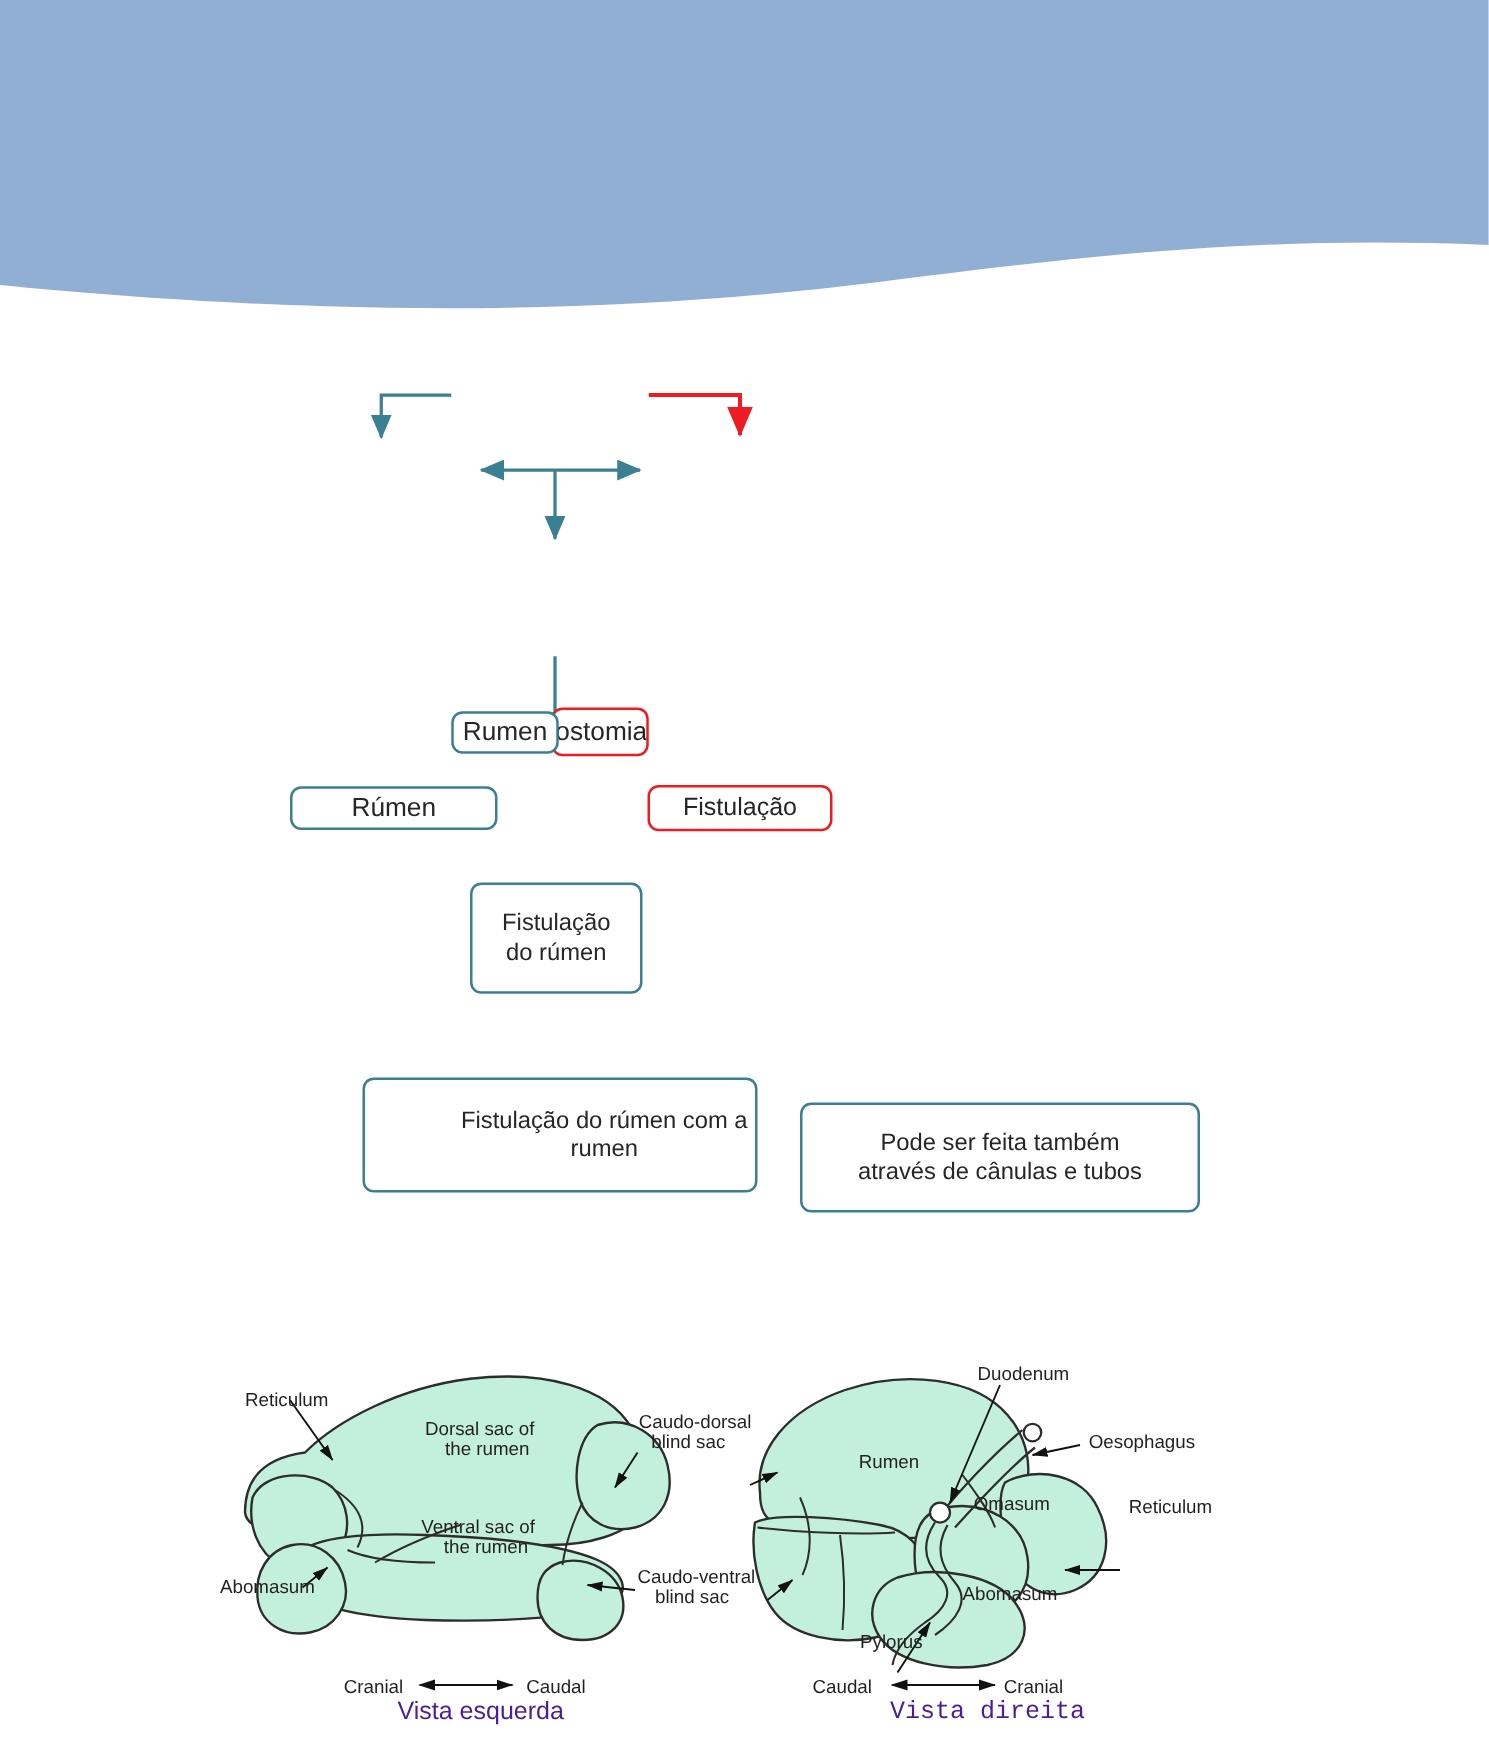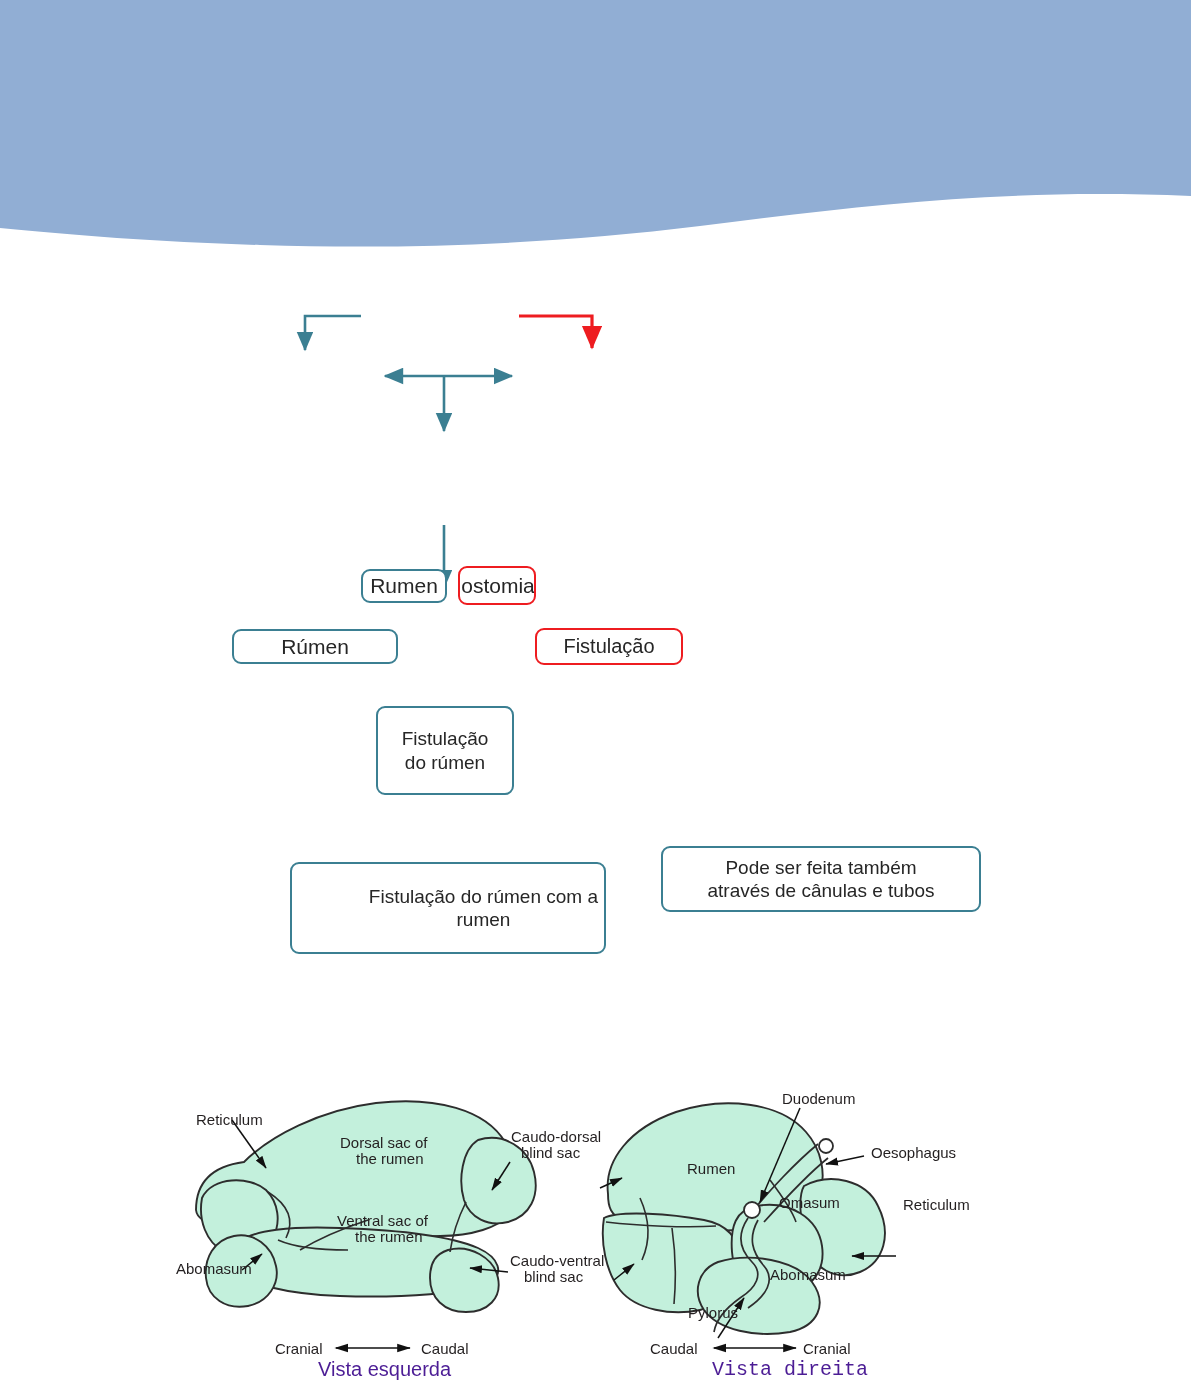--- a/index.html
+++ b/index.html
@@ -41,21 +41,21 @@
     background: #ffffff;
     border-radius: 9px;
     display: flex;
     align-items: center;
     justify-content: center;
     text-align: center;
     line-height: 1.22;
     color: #262626;
   }
   .node.teal { border: 2.2px solid #3b7f92; }
-  .node.red  { border: 2.4px solid #ee1c20; margin-left: 17px; }
+  .node.red  { border: 2.4px solid #ee1c20; }
 
   #node-rumen-prefix {
     left: 361px; top: 299px;
     width: 86px; height: 34px;
     z-index: 4;
   }
   #node-ostomia-suffix {
     left: 441px; top: 296px;
     width: 78px; height: 39px;
     z-index: 3;
@@ -80,24 +80,23 @@
     width: 138px; height: 89px;
     z-index: 4;
   }
   #node-fistulacao-pele {
     left: 290px; top: 592px;
     width: 316px; height: 92px;
     z-index: 4;
     justify-content: flex-end;
   }
   #node-canulas {
-    left: 640px; top: 576px;
-    width: 320px; height: 66px;
-    z-index: 4;
-    margin-left: 21px;
+    left: 640px; top: 612px;
+    width: 320px; height: 88px;
+    z-index: 4;
   }
 
   .node .txt { font-size: 19px; padding: 0 6px; }
   #node-rumen-prefix .txt,
   #node-ostomia-suffix .txt { font-size: 21px; }
   #node-rumen .txt { font-size: 21px; }
   #node-fistulacao .txt { font-size: 20px; }
 
   
   #anatomy {

